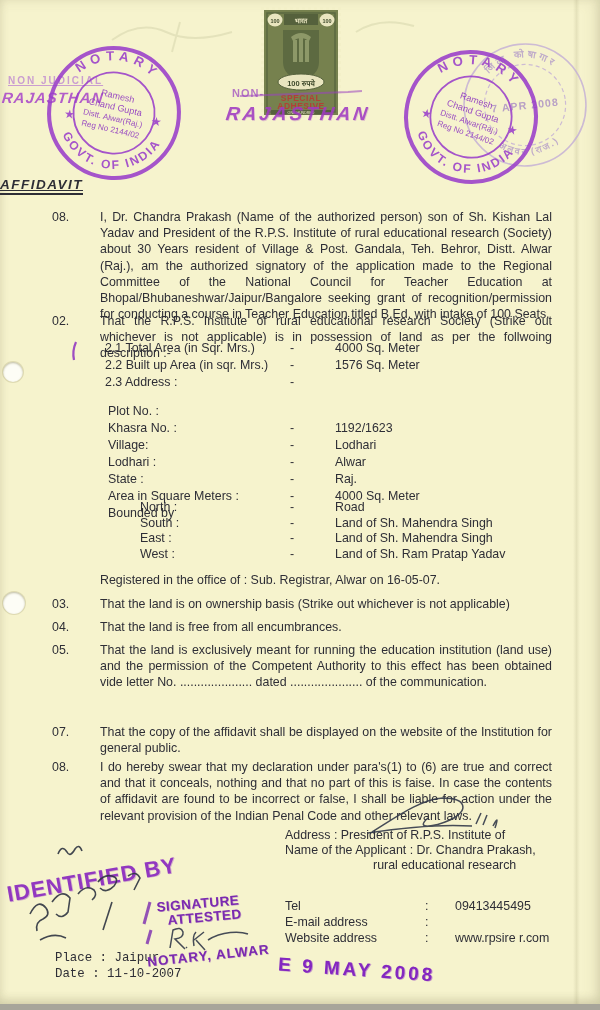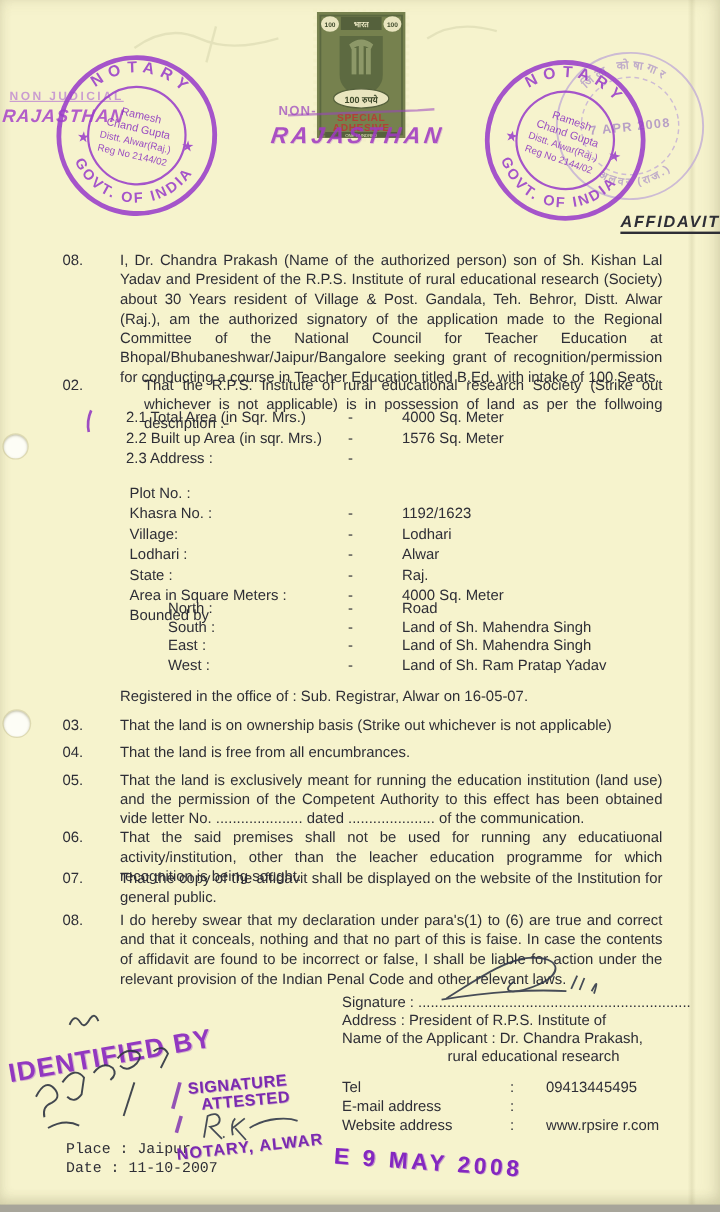--- a/index.html
+++ b/index.html
@@ -11,27 +11,27 @@
     box-shadow: inset 0 -4px 10px rgba(90,85,50,.18), inset -6px 0 14px rgba(110,100,55,.10);
   }
   .crease { position:absolute; right:20px; top:0; width:7px; height:100%;
     background:linear-gradient(to right, rgba(0,0,0,0), rgba(110,105,60,.12), rgba(0,0,0,0)); }
   .hole { position:absolute; left:3px; width:20px; height:20px; border-radius:50%;
     background:#fdfdf6; box-shadow:0 1px 2px rgba(120,115,70,.45) inset, 0 0 0 1px rgba(150,145,95,.25); }
   .hole.h1 { top:362px; } .hole.h2 { top:592px; width:22px; height:22px; }
 
   
   .doc { font-size:12.4px; line-height:16.2px; }
-  .title { position:absolute; left:0; top:177px; width:100%; text-align:right; }
+  .title { position:absolute; left:0; top:177px; width:100%; text-align:left;text-decoration:underline; }
   .title span { font-weight:bold; font-style:italic; font-size:13.5px; letter-spacing:1.5px;
     border-bottom:2px solid #2e2e36; padding-bottom:1px; }
   .para { position:absolute; left:52px; width:500px; display:flex; }
   .para .num { width:48px; flex:none; }
   .para .ptext { width:452px; text-align:justify; }
-  .p1{top:209px;} .p2{top:313px;gap:20px;} .p3{top:596px;} .p4{top:619px;} .p5{top:642px;}
+  .p1{top:209px;} .p2{top:313px;} .p3{top:596px;} .p4{top:619px;} .p5{top:642px;}
   .p6{top:690px;} .p7{top:724px;} .p8{top:759px;}
 
   .grid3 { position:absolute; display:grid; }
   .landrows { left:105px; top:340px; grid-template-columns:185px 45px auto; line-height:17px; }
   .proprows { left:108px; top:403px; grid-template-columns:182px 45px auto; line-height:17px; }
   .boundrows { left:140px; top:500px; grid-template-columns:150px 45px auto; line-height:15.5px; }
   .registered { position:absolute; left:100px; top:572px; }
 
   .sigblock { position:absolute; left:285px; top:828px; line-height:15px; }
   .sigblock .indent { padding-left:88px; }
@@ -238,35 +238,30 @@
     <div class="ptext">That the land is on ownership basis (Strike out whichever is not applicable)</div>
   </div>
   <div class="para p4">
     <span class="num">04.</span>
     <div class="ptext">That the land is free from all encumbrances.</div>
   </div>
   <div class="para p5">
     <span class="num">05.</span>
     <div class="ptext">That the land is exclusively meant for running the education institution (land use) and the permission of the Competent Authority to this effect has been obtained vide letter No. ..................... dated ..................... of the communication.</div>
   </div>
-  <div class="para p6">
-    <span class="num">06.</span>
-    <div class="ptext">That the said premises shall not be used for running any educatiuonal activity/institution, other than the leacher education programme for which recognition is being sought.</div>
-  </div>
   <div class="para p7">
     <span class="num">07.</span>
     <div class="ptext">That the copy of the affidavit shall be displayed on the website of the Institution for general public.</div>
   </div>
   <div class="para p8">
     <span class="num">08.</span>
     <div class="ptext">I do hereby swear that my declaration under para's(1) to (6) are true and correct and that it conceals, nothing and that no part of this is faise. In case the contents of affidavit are found to be incorrect or false, I shall be liable for action under the       relevant provision of the Indian Penal Code and other relevant laws.</div>
   </div>
 
   <div class="sigblock">
-    <div>Signature  :  ..................................................................</div>
     <div>Address : President of R.P.S. Institute of</div>
     <div>Name of the Applicant : Dr. Chandra Prakash,</div>
     <div class="indent">rural educational research</div>
   </div>
 
   <div class="contact">
     <span>Tel</span>
       <span>:</span>
       <span>09413445495</span>
     <span>E-mail address</span>

